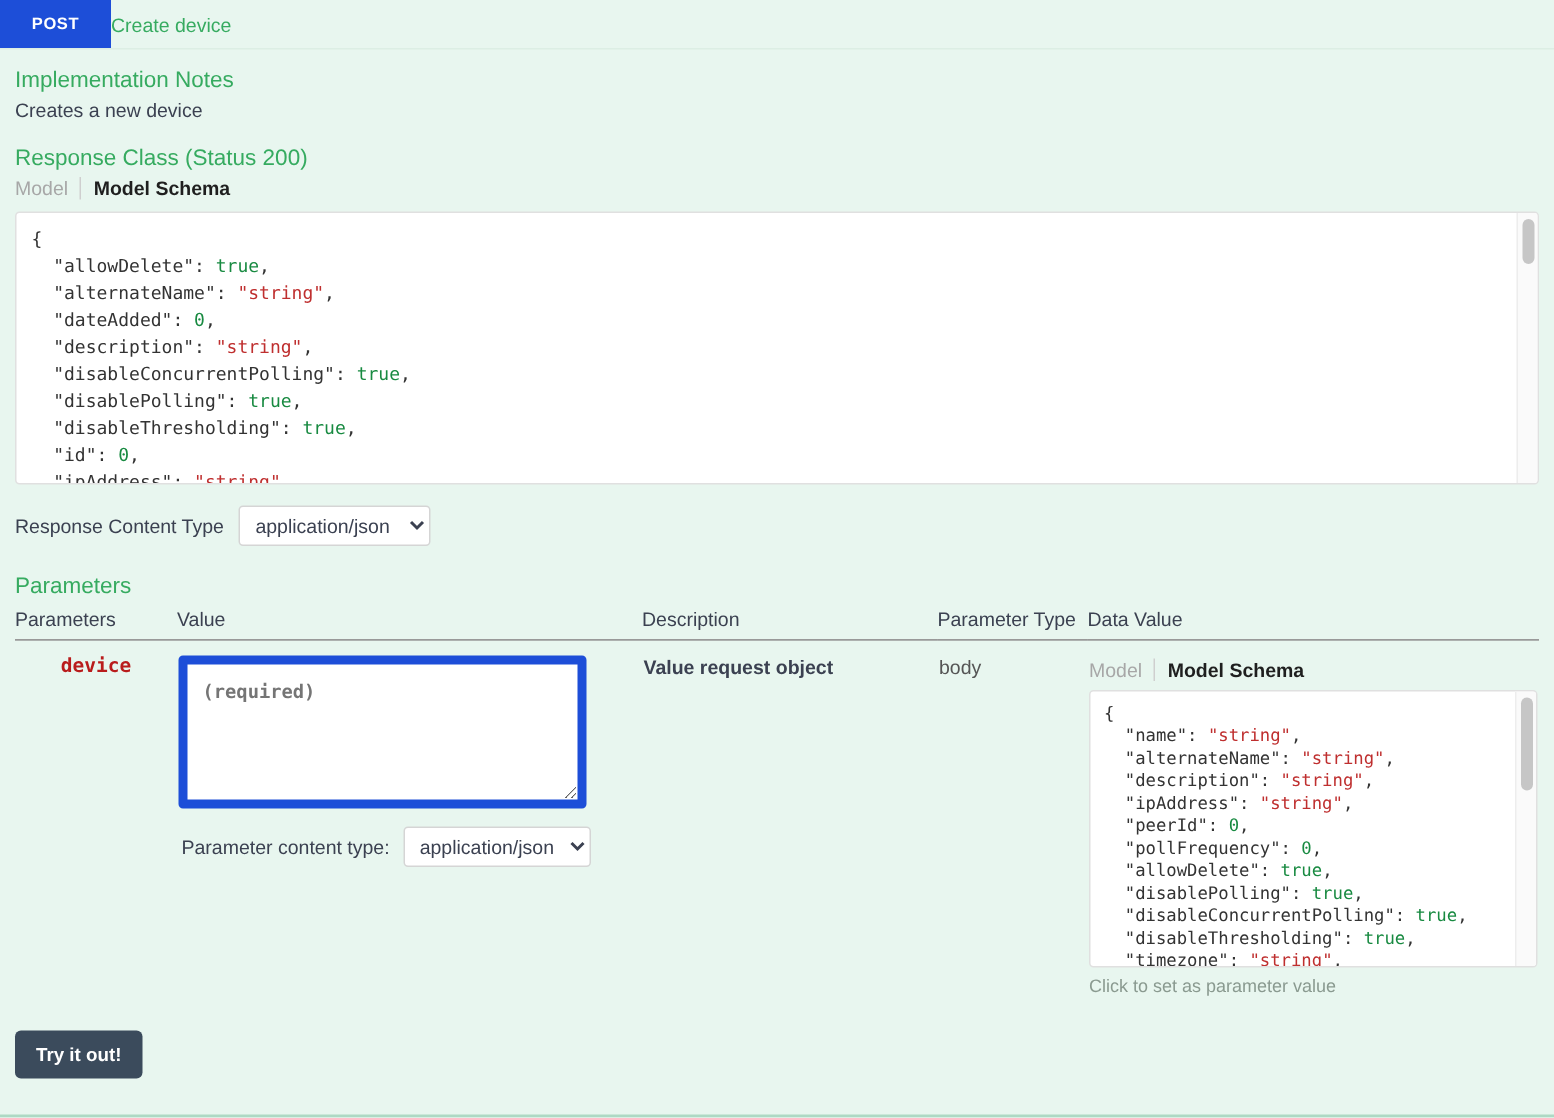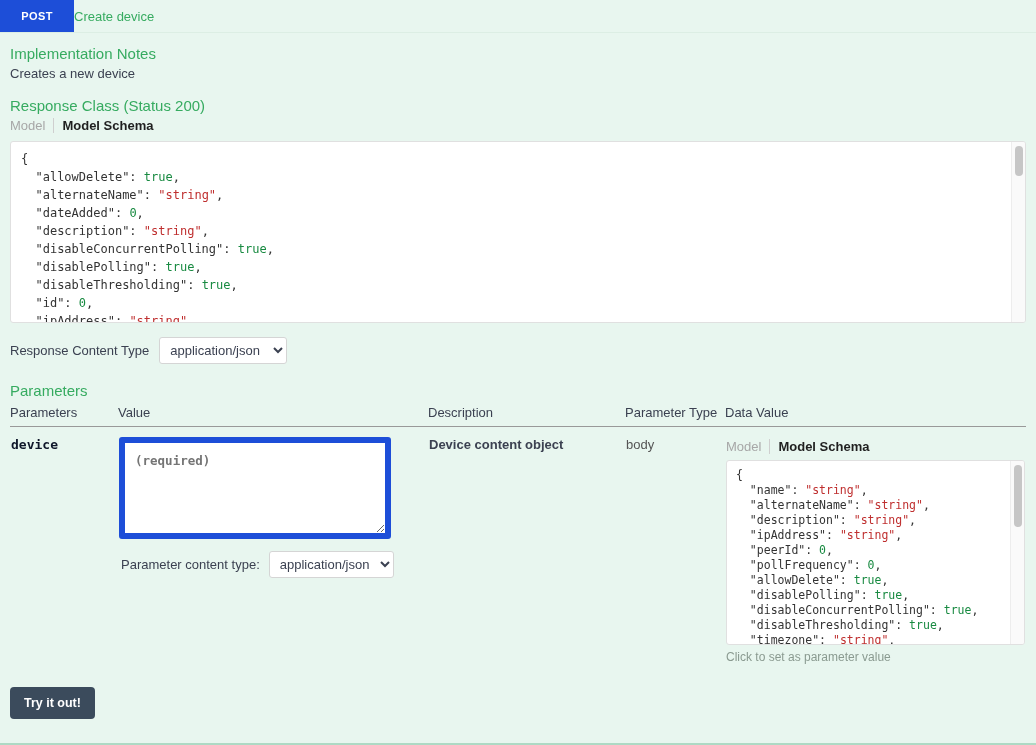--- a/index.html
+++ b/index.html
@@ -199,22 +199,23 @@
 
   table.params tbody td {
     vertical-align: top;
     padding-top: 10px;
     font-size: 13px;
   }
   td.p-name {
     font-family: "DejaVu Sans Mono", monospace;
     font-weight: bold;
     font-size: 12.5px;
-    color: #0f172a;
+    color: #b91c1c;
     padding-top: 14px;
+    text-align: center;
   }
   td.p-desc {
     font-weight: bold;
     color: #3b4151;
     padding-top: 13px;
   }
   td.p-type {
     color: #555555;
     padding-top: 13px;
   }
@@ -342,21 +343,21 @@
       <tbody>
         <tr>
           <td class="p-name">device</td>
           <td class="p-value">
             <textarea class="param-value" id="param-value-input" placeholder="(required)" style=""></textarea>
             <div class="param-ct">
               <label>Parameter content type:</label>
               <select class="pct-select" id="param-ct-select"><option value="application/json">application/json</option></select>
             </div>
           </td>
-          <td class="p-desc">Device content object</td>
+          <td class="p-desc">Value request object</td>
           <td class="p-type">body</td>
           <td class="p-dtype">
             <div class="model-tabs">
               <span class="tab">Model</span>
               <span class="tab active">Model Schema</span>
             </div>
             <div class="schema-box param">
               <pre class="code" id="parameter-schema-code">{
   <span class="tok-key">"name": </span><span class="tok-str">"string"</span>,
   <span class="tok-key">"alternateName": </span><span class="tok-str">"string"</span>,

